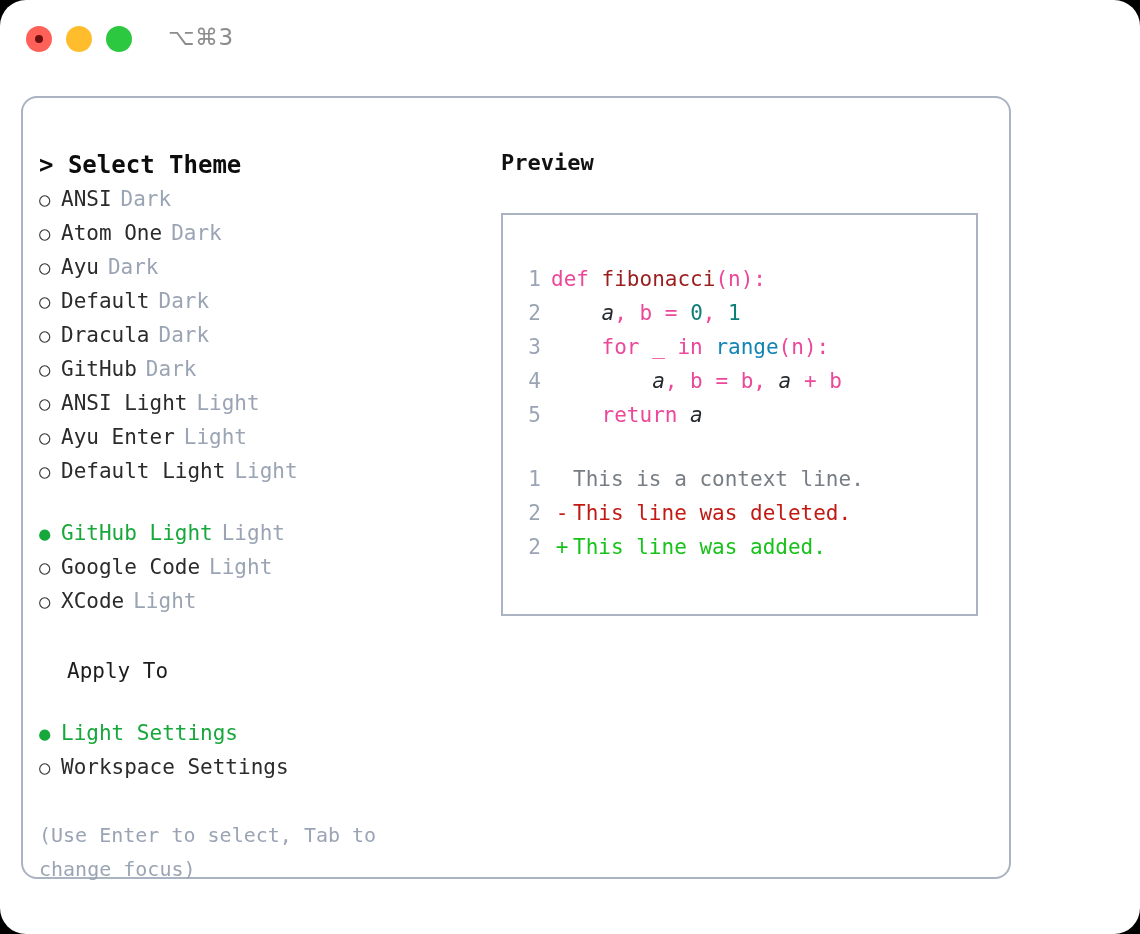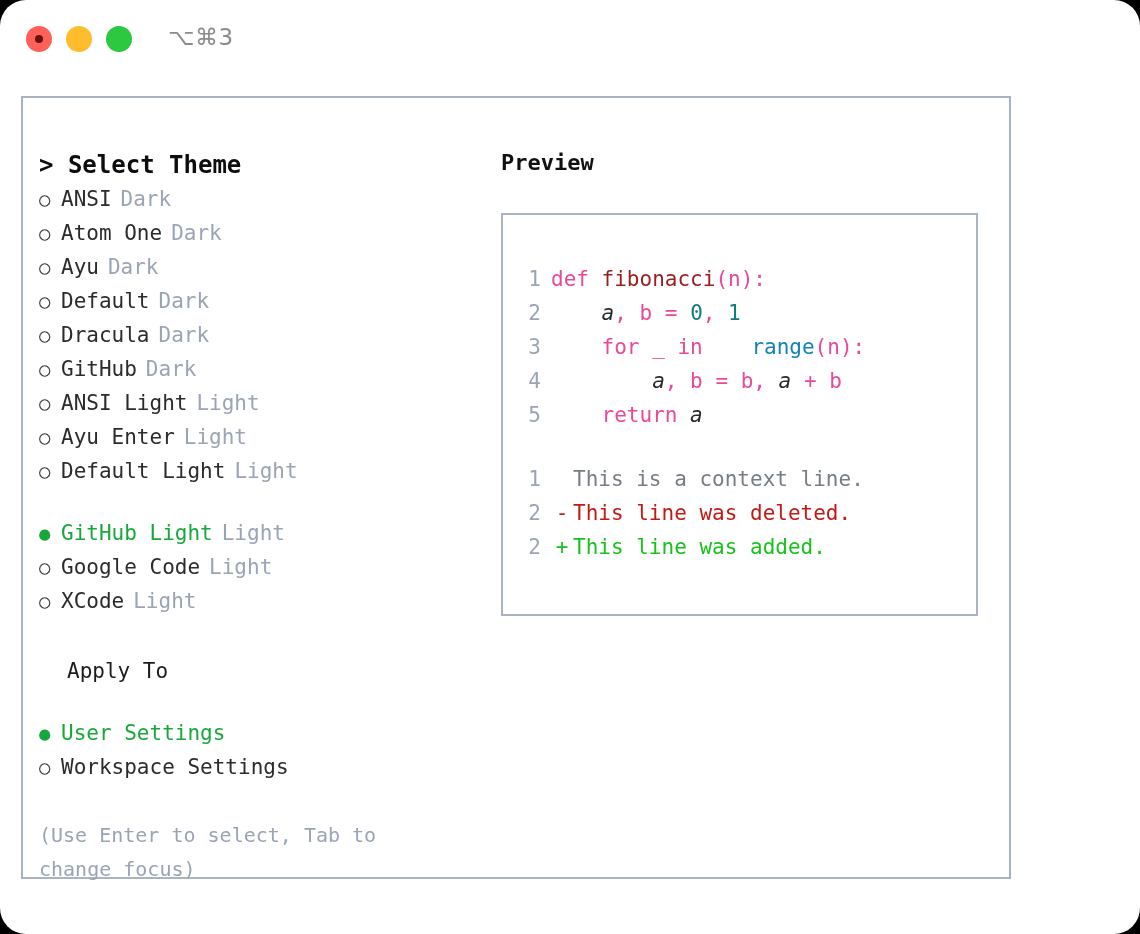--- a/index.html
+++ b/index.html
@@ -58,21 +58,21 @@
     white-space: pre;
   }
 
   
   #panel {
     position: absolute;
     left: 21px; top: 96px;
     width: 990px;
     height: 783px;
     border: 2px solid #a9b3c2;
-    border-radius: 0;
+    border-radius: 16px;
     box-sizing: border-box;
     background: #ffffff;
     padding-left: 13px;
   }
 
   
   #left-col {
     position: absolute;
     left: 16px; top: 50px;
     width: 440px;
@@ -166,21 +166,21 @@
     display: inline-block;
     width: 26px;
     flex: 0 0 26px;
     text-align: right;
     color: #9aa4b4;
   }
   .code-text { margin-left: 10px; color: #24292e; }
 
   .tok-func  { color: #9b1d1d; }
   .tok-num   { color: #0f7d78; }
-  .tok-builtin { color: #1184b5; margin-left: 36px; }
+  .tok-builtin { color: #1184b5; }
   .tok-var   { font-style: italic; color: #24292e; }
   .tok-plain { color: #ec4899; }
 
   .diff-gap { height: 30px; }
   .diff-ctx  { color: #777d84; }
   .diff-del  { color: #c21a13; }
   .diff-add  { color: #17c21a; text-align: center; }
   .diff-sign {
     display: inline-block;
     width: 22px;
@@ -220,21 +220,21 @@
           <div class="opt-row mono"><span class="bullet">○</span><span class="opt-label">Ayu Enter</span><span class="opt-badge">Light</span></div>
           <div class="opt-row mono"><span class="bullet">○</span><span class="opt-label">Default Light</span><span class="opt-badge">Light</span></div>
           <div class="opt-row mono selected"><span class="bullet filled">●</span><span class="opt-label">GitHub Light</span><span class="opt-badge">Light</span></div>
           <div class="opt-row mono"><span class="bullet">○</span><span class="opt-label">Google Code</span><span class="opt-badge">Light</span></div>
           <div class="opt-row mono"><span class="bullet">○</span><span class="opt-label">XCode</span><span class="opt-badge">Light</span></div>
         </div>
 
       <div id="apply-to-header" class="mono">Apply To</div>
 
       <div id="apply-list">
-          <div class="opt-row mono selected"><span class="bullet filled">●</span><span class="opt-label">User Settings</span></div>
+          <div class="opt-row mono selected"><span class="bullet filled">●</span><span class="opt-label">Light Settings</span></div>
           <div class="opt-row mono"><span class="bullet">○</span><span class="opt-label">Workspace Settings</span></div>
         </div>
 
       <div id="hint" class="mono">(Use Enter to select, Tab to change focus)</div>
     </div>
 
     <div id="right-col">
       <div id="preview-header" class="mono">Preview</div>
 
       <div id="preview-box">

